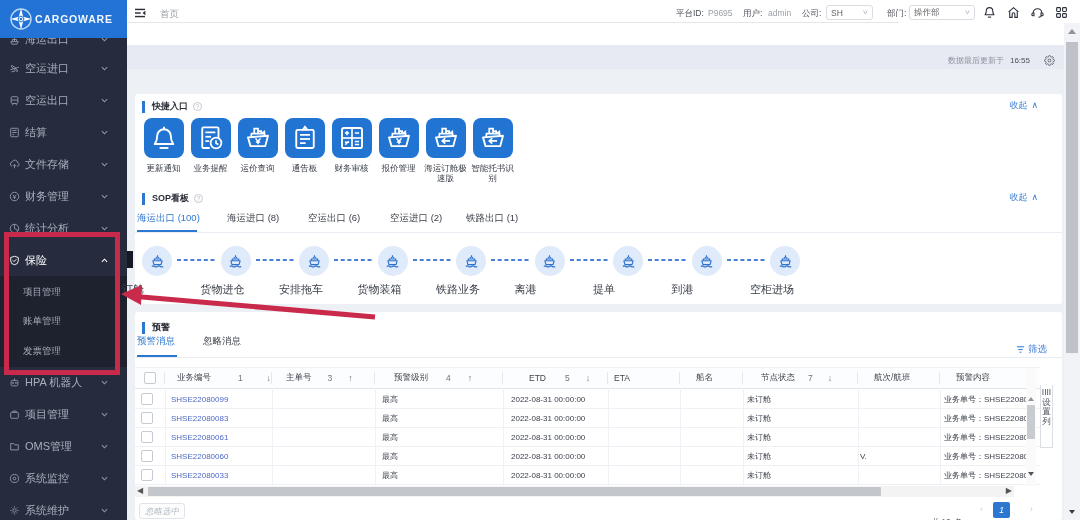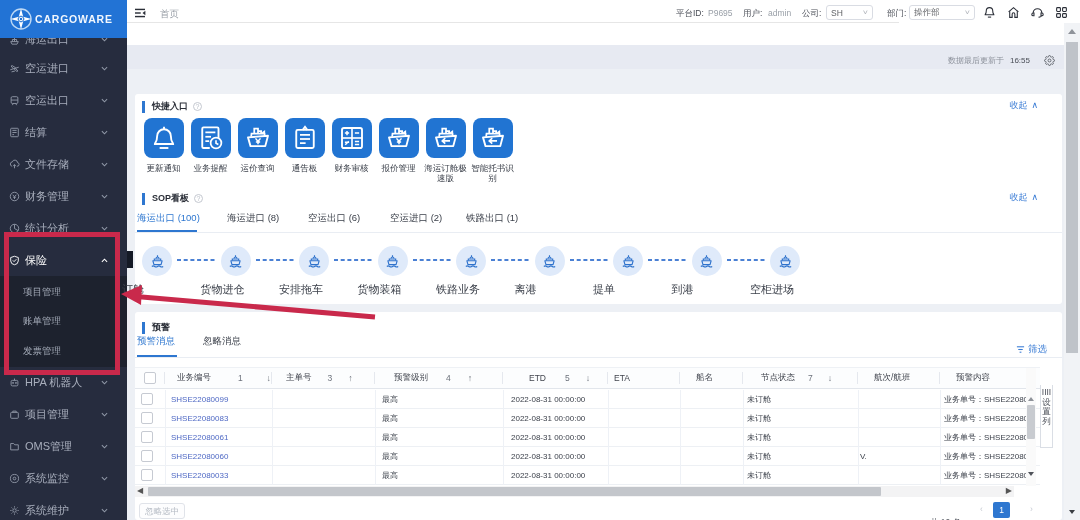--- a/index.html
+++ b/index.html
@@ -52,21 +52,21 @@
 .hc .n { color:#6d727c; }
 .hc .ar { color:#70757f; font-size:9px; }
 .trow { position:absolute; left:0; width:905px; height:19px; border-bottom:1px solid #edf0f4; display:flex; align-items:center; font-size:8px; color:#3c414b; }
 .cb { width:12px; height:12px; border:1px solid #c6cad2; border-radius:2px; background:#fff; position:absolute; left:6px; top:3px; }
 .link { color:#4e68c4; }
 #hscroll { position:absolute; left:0; top:174px; width:879px; height:11px; background:#f3f3f4; }
 #hthumb { position:absolute; left:13px; top:1px; width:733px; height:9px; background:#c3c6cb; border-radius:1px; }
 #vscroll2 { position:absolute; left:891px; top:56px; width:10px; height:118px; background:#fafafa; }
 #vthumb2 { position:absolute; left:1px; top:37px; width:8px; height:34px; background:#c8cbd0; border-radius:1px; }
 #setcol { position:absolute; left:905px; top:73px; width:13px; height:63px; border:1px solid #dadee5; border-top:none; background:#fff; font-size:8.5px; color:#4a4e57; text-align:center; line-height:9.5px; padding-top:3px; }
-#footer { position:absolute; left:0; top:188px; width:927px; height:20px; font-size:8.5px; color:#5a5e66; }
+#footer { position:absolute; left:0; top:188px; width:927px; height:20px; font-size:8.5px; color:#5a5e66;font-style:italic; }
 #ignorebtn { position:absolute; left:4px; top:3px; width:46px; height:16px; border:1px solid #e0e3e9; border-radius:3px; color:#b4bac3; font-size:8.5px; text-align:center; line-height:14px; background:#fdfdfe; }
 
 #vscroll { position:absolute; left:1064px; top:23px; width:16px; height:497px; background:#f1f3f6; }
 #vthumb { position:absolute; left:2px; top:19px; width:12px; height:311px; background:#bfc3c9; }
 
 #redbox { position:absolute; left:4px; top:232px; width:116px; height:143px; border:5px solid #c9294b; z-index:20; }
 #arrowsvg { position:absolute; left:0; top:0; z-index:21; pointer-events:none; }
 </style>
 </head>
 <body>

